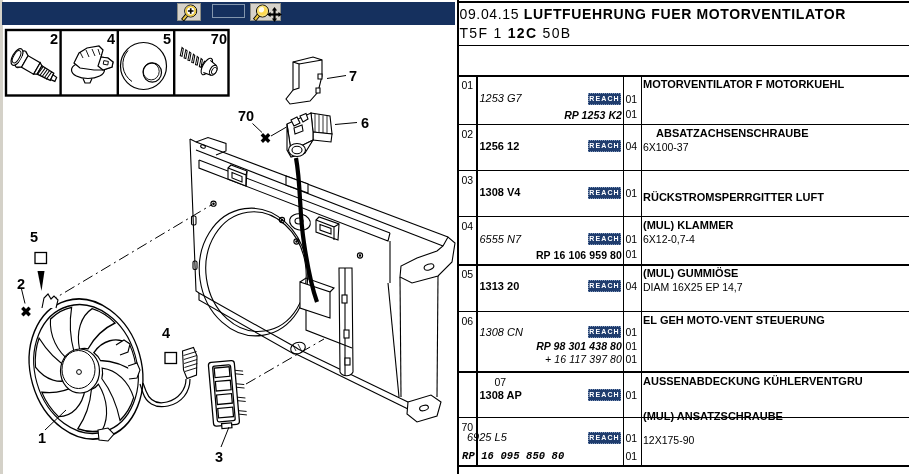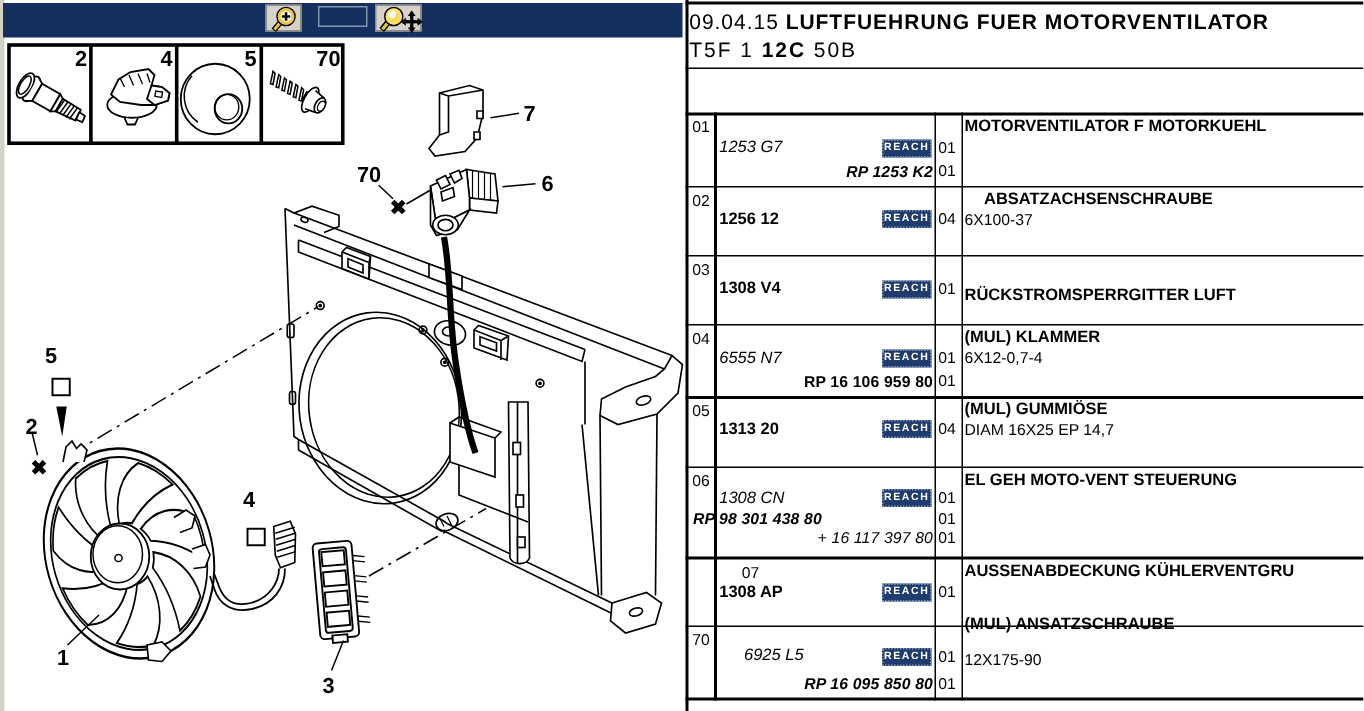--- a/index.html
+++ b/index.html
@@ -279,30 +279,30 @@
 <div style="position:absolute;left:461.5px;top:268.2px;white-space:nowrap;font-size:10.5px;">05</div>
 <div style="position:absolute;left:479.5px;top:279.5px;white-space:nowrap;font-weight:bold;font-size:11px;">1313 20</div>
 <div style="position:absolute;left:588px;top:279.8px;width:31px;height:10px;background:#1f3c6d;border:1px dotted #8097ba;color:#fff;font-weight:bold;font-size:7px;letter-spacing:1.1px;text-align:center;line-height:10px;">REACH</div>
 <div style="position:absolute;left:625.5px;top:280.0px;white-space:nowrap;font-size:10.5px;">04</div>
 <div style="position:absolute;left:643px;top:267.3px;white-space:nowrap;font-weight:bold;font-size:11px;">(MUL) GUMMIÖSE</div>
 <div style="position:absolute;left:643px;top:281.2px;white-space:nowrap;font-size:10.5px;">DIAM 16X25 EP 14,7</div>
 <div style="position:absolute;left:461.5px;top:315.2px;white-space:nowrap;font-size:10.5px;">06</div>
 <div style="position:absolute;left:479.5px;top:325.8px;white-space:nowrap;font-style:italic;font-size:11px;">1308 CN</div>
 <div style="position:absolute;left:588px;top:326.1px;width:31px;height:10px;background:#1f3c6d;border:1px dotted #8097ba;color:#fff;font-weight:bold;font-size:7px;letter-spacing:1.1px;text-align:center;line-height:10px;">REACH</div>
 <div style="position:absolute;left:625.5px;top:326.3px;white-space:nowrap;font-size:10.5px;">01</div>
-<div style="position:absolute;left:462px;top:339.9px;width:160px;white-space:nowrap;font-weight:bold;font-style:italic;font-size:10.5px;letter-spacing:0.1px;">RP 98 301 438 80</div>
+<div style="position:absolute;left:462px;top:339.9px;width:160px;text-align:right;white-space:nowrap;font-weight:bold;font-style:italic;font-size:10.5px;letter-spacing:0.1px;">RP 98 301 438 80</div>
 <div style="position:absolute;left:625.5px;top:339.9px;white-space:nowrap;font-size:10.5px;">01</div>
 <div style="position:absolute;left:462px;top:352.9px;width:160px;text-align:right;white-space:nowrap;font-weight:normal;font-style:italic;font-size:10.5px;letter-spacing:0.1px;">+ 16 117 397 80</div>
 <div style="position:absolute;left:625.5px;top:352.9px;white-space:nowrap;font-size:10.5px;">01</div>
 <div style="position:absolute;left:643px;top:314.3px;white-space:nowrap;font-weight:bold;font-size:11px;">EL GEH MOTO-VENT STEUERUNG</div>
 <div style="position:absolute;left:461.5px;top:375.7px;white-space:nowrap;font-size:10.5px;padding-left:33px;">07</div>
 <div style="position:absolute;left:479.5px;top:388.6px;white-space:nowrap;font-weight:bold;font-size:11px;">1308 AP</div>
 <div style="position:absolute;left:588px;top:388.9px;width:31px;height:10px;background:#1f3c6d;border:1px dotted #8097ba;color:#fff;font-weight:bold;font-size:7px;letter-spacing:1.1px;text-align:center;line-height:10px;">REACH</div>
 <div style="position:absolute;left:625.5px;top:389.1px;white-space:nowrap;font-size:10.5px;">01</div>
 <div style="position:absolute;left:643px;top:374.8px;white-space:nowrap;font-weight:bold;font-size:11px;">AUSSENABDECKUNG KÜHLERVENTGRU</div>
 <div style="position:absolute;left:461.5px;top:421.1px;white-space:nowrap;font-size:10.5px;">70</div>
-<div style="position:absolute;left:496px;top:431.3px;white-space:nowrap;font-style:italic;font-size:11px;text-align:right;">6925 L5</div>
+<div style="position:absolute;left:467px;top:431.3px;white-space:nowrap;font-style:italic;font-size:11px;text-align:right;">6925 L5</div>
 <div style="position:absolute;left:588px;top:431.6px;width:31px;height:10px;background:#1f3c6d;border:1px dotted #8097ba;color:#fff;font-weight:bold;font-size:7px;letter-spacing:1.1px;text-align:center;line-height:10px;">REACH</div>
 <div style="position:absolute;left:625.5px;top:431.8px;white-space:nowrap;font-size:10.5px;">01</div>
-<div style="position:absolute;left:462px;top:449.9px;width:160px;text-align:right;white-space:nowrap;font-weight:bold;font-style:italic;font-size:10.5px;letter-spacing:0.1px;">RP 16 095 850 80</div>
+<div style="position:absolute;left:462px;top:449.9px;width:160px;text-align:left;white-space:nowrap;font-weight:bold;font-style:italic;font-size:10.5px;letter-spacing:0.1px;font-family:Liberation Mono, monospace;">RP 16 095 850 80</div>
 <div style="position:absolute;left:625.5px;top:449.9px;white-space:nowrap;font-size:10.5px;">01</div>
 <div style="position:absolute;left:643px;top:410px;white-space:nowrap;font-weight:bold;font-size:11px;">(MUL) ANSATZSCHRAUBE</div>
 <div style="position:absolute;left:643px;top:434.1px;white-space:nowrap;font-size:10.5px;">12X175-90</div>
 
 </body></html>

